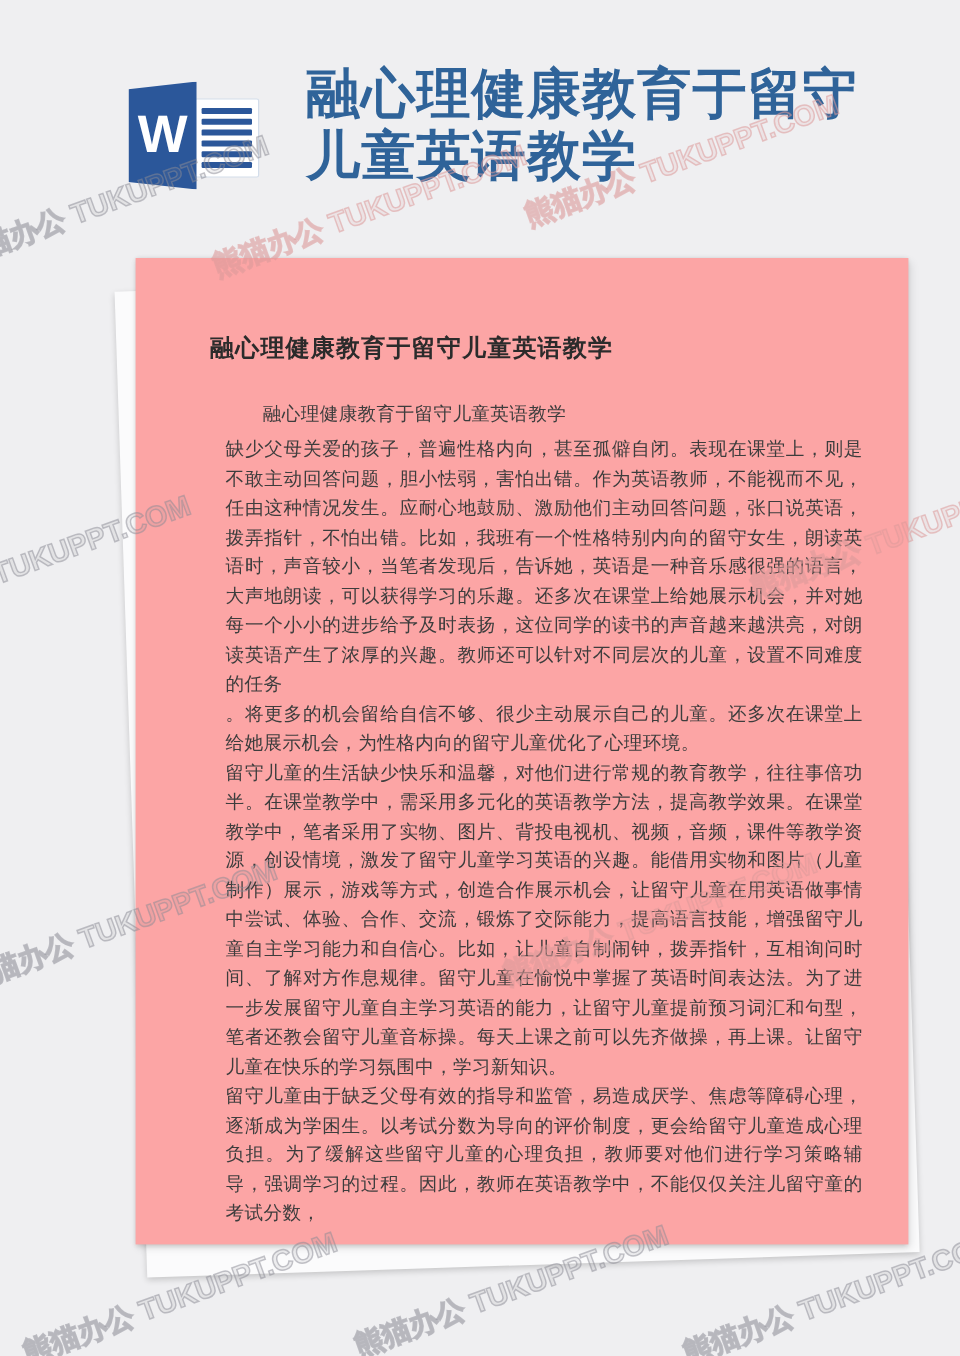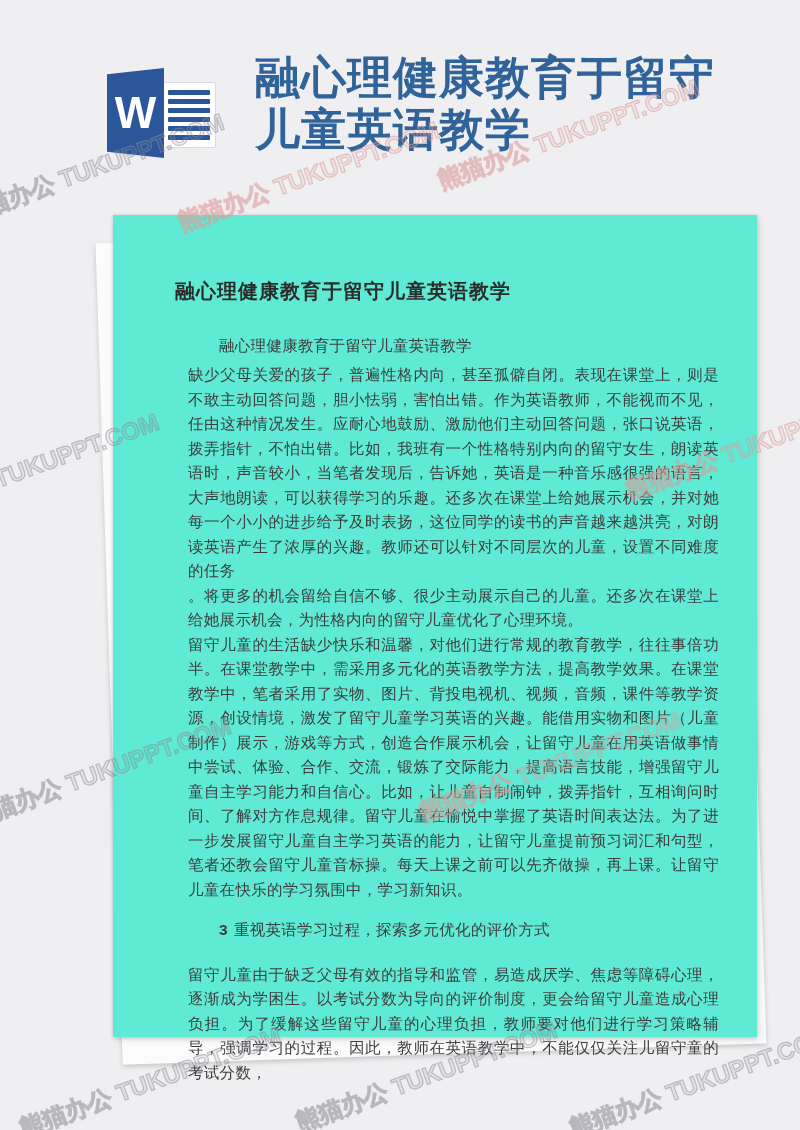--- a/index.html
+++ b/index.html
@@ -31,21 +31,21 @@
     font-weight:bold;font-size:44px;line-height:1;
   }
   .header-title{
     position:absolute;left:255px;top:52px;width:500px;
     color:#2f6399;font-weight:bold;font-size:45px;line-height:52px;
     letter-spacing:1px;
   }
   
   .page{
     position:absolute;left:113px;top:215px;width:644px;height:822px;
-    background:#5eead4;
+    background:#fca5a5;
   }
   .page.back{
     background:#fbfbfc;
     transform:rotate(-1.9deg) translate(-6px,16px);
     transform-origin:55% 45%;
     box-shadow:0 2px 5px rgba(0,0,0,0.18);
   }
   .page.front{
     box-shadow:0 1px 4px rgba(0,0,0,0.16), 2px 3px 7px rgba(0,0,0,0.10);
   }
@@ -109,21 +109,20 @@
     <div class="doc-section">
       <p class="doc-para">缺少父母关爱的孩子，普遍性格内向，甚至孤僻自闭。表现在课堂上，则是不敢主动回答问题，胆小怯弱，害怕出错。作为英语教师，不能视而不见，任由这种情况发生。应耐心地鼓励、激励他们主动回答问题，张口说英语，拨弄指针，不怕出错。比如，我班有一个性格特别内向的留守女生，朗读英语时，声音较小，当笔者发现后，告诉她，英语是一种音乐感很强的语言，大声地朗读，可以获得学习的乐趣。还多次在课堂上给她展示机会，并对她每一个小小的进步给予及时表扬，这位同学的读书的声音越来越洪亮，对朗读英语产生了浓厚的兴趣。教师还可以针对不同层次的儿童，设置不同难度的任务</p>
       <p class="doc-para">。将更多的机会留给自信不够、很少主动展示自己的儿童。还多次在课堂上给她展示机会，为性格内向的留守儿童优化了心理环境。</p>
     </div>
 
     <div class="doc-section">
       <p class="doc-para">留守儿童的生活缺少快乐和温馨，对他们进行常规的教育教学，往往事倍功半。在课堂教学中，需采用多元化的英语教学方法，提高教学效果。在课堂教学中，笔者采用了实物、图片、背投电视机、视频，音频，课件等教学资源，创设情境，激发了留守儿童学习英语的兴趣。能借用实物和图片（儿童制作）展示，游戏等方式，创造合作展示机会，让留守儿童在用英语做事情中尝试、体验、合作、交流，锻炼了交际能力，提高语言技能，增强留守儿童自主学习能力和自信心。比如，让儿童自制闹钟，拨弄指针，互相询问时间、了解对方作息规律。留守儿童在愉悦中掌握了英语时间表达法。为了进一步发展留守儿童自主学习英语的能力，让留守儿童提前预习词汇和句型，笔者还教会留守儿童音标操。每天上课之前可以先齐做操，再上课。让留守儿童在快乐的学习氛围中，学习新知识。</p>
     </div>
 
     <div class="doc-section">
-      <div class="doc-heading"><b>3</b><span>重视英语学习过程，探索多元优化的评价方式</span></div>
       <p class="doc-para">留守儿童由于缺乏父母有效的指导和监管，易造成厌学、焦虑等障碍心理，逐渐成为学困生。以考试分数为导向的评价制度，更会给留守儿童造成心理负担。为了缓解这些留守儿童的心理负担，教师要对他们进行学习策略辅导，强调学习的过程。因此，教师在英语教学中，不能仅仅关注儿留守童的考试分数，</p>
     </div>
   </div>
 </div>
 
 <div id="watermarks">
     <span class="wm-tile" style="left: -45px; top: 152px; color: rgba(140, 140, 150, 0.13); -webkit-text-stroke: 1.2px rgba(140, 140, 150, 0.5);">熊猫办公 TUKUPPT.COM</span>
     <span class="wm-tile" style="left: 170px; top: 160px; color: rgba(221, 155, 155, 0.14); -webkit-text-stroke: 1.2px rgba(221, 155, 155, 0.55);">熊猫办公 TUKUPPT.COM</span>
     <span class="wm-tile" style="left: 430px; top: 118px; color: rgba(221, 155, 155, 0.14); -webkit-text-stroke: 1.2px rgba(221, 155, 155, 0.55);">熊猫办公 TUKUPPT.COM</span>
     <span class="wm-tile" style="left: -110px; top: 452px; color: rgba(140, 140, 150, 0.13); -webkit-text-stroke: 1.2px rgba(140, 140, 150, 0.5);">熊猫办公 TUKUPPT.COM</span>

